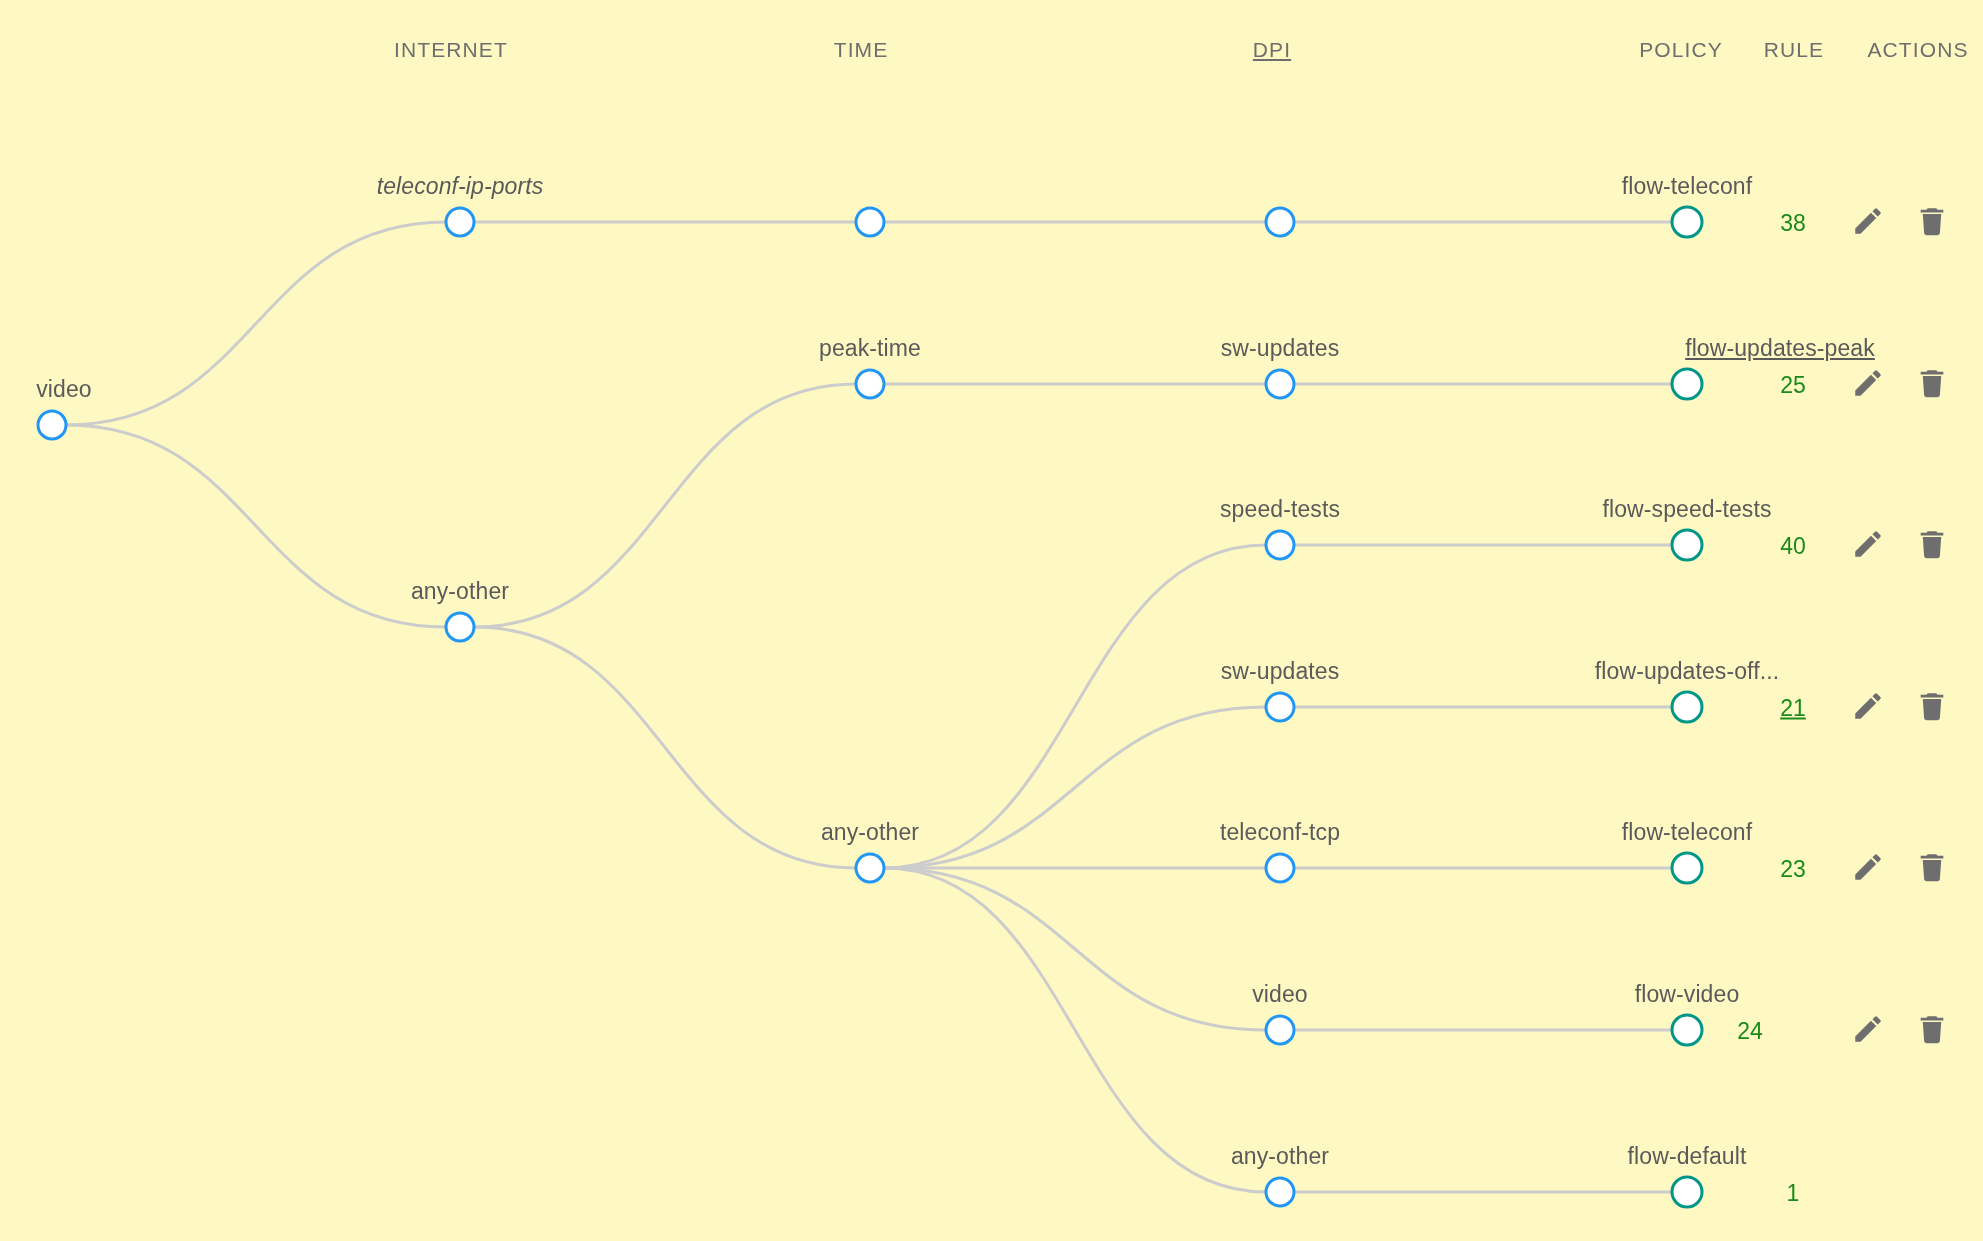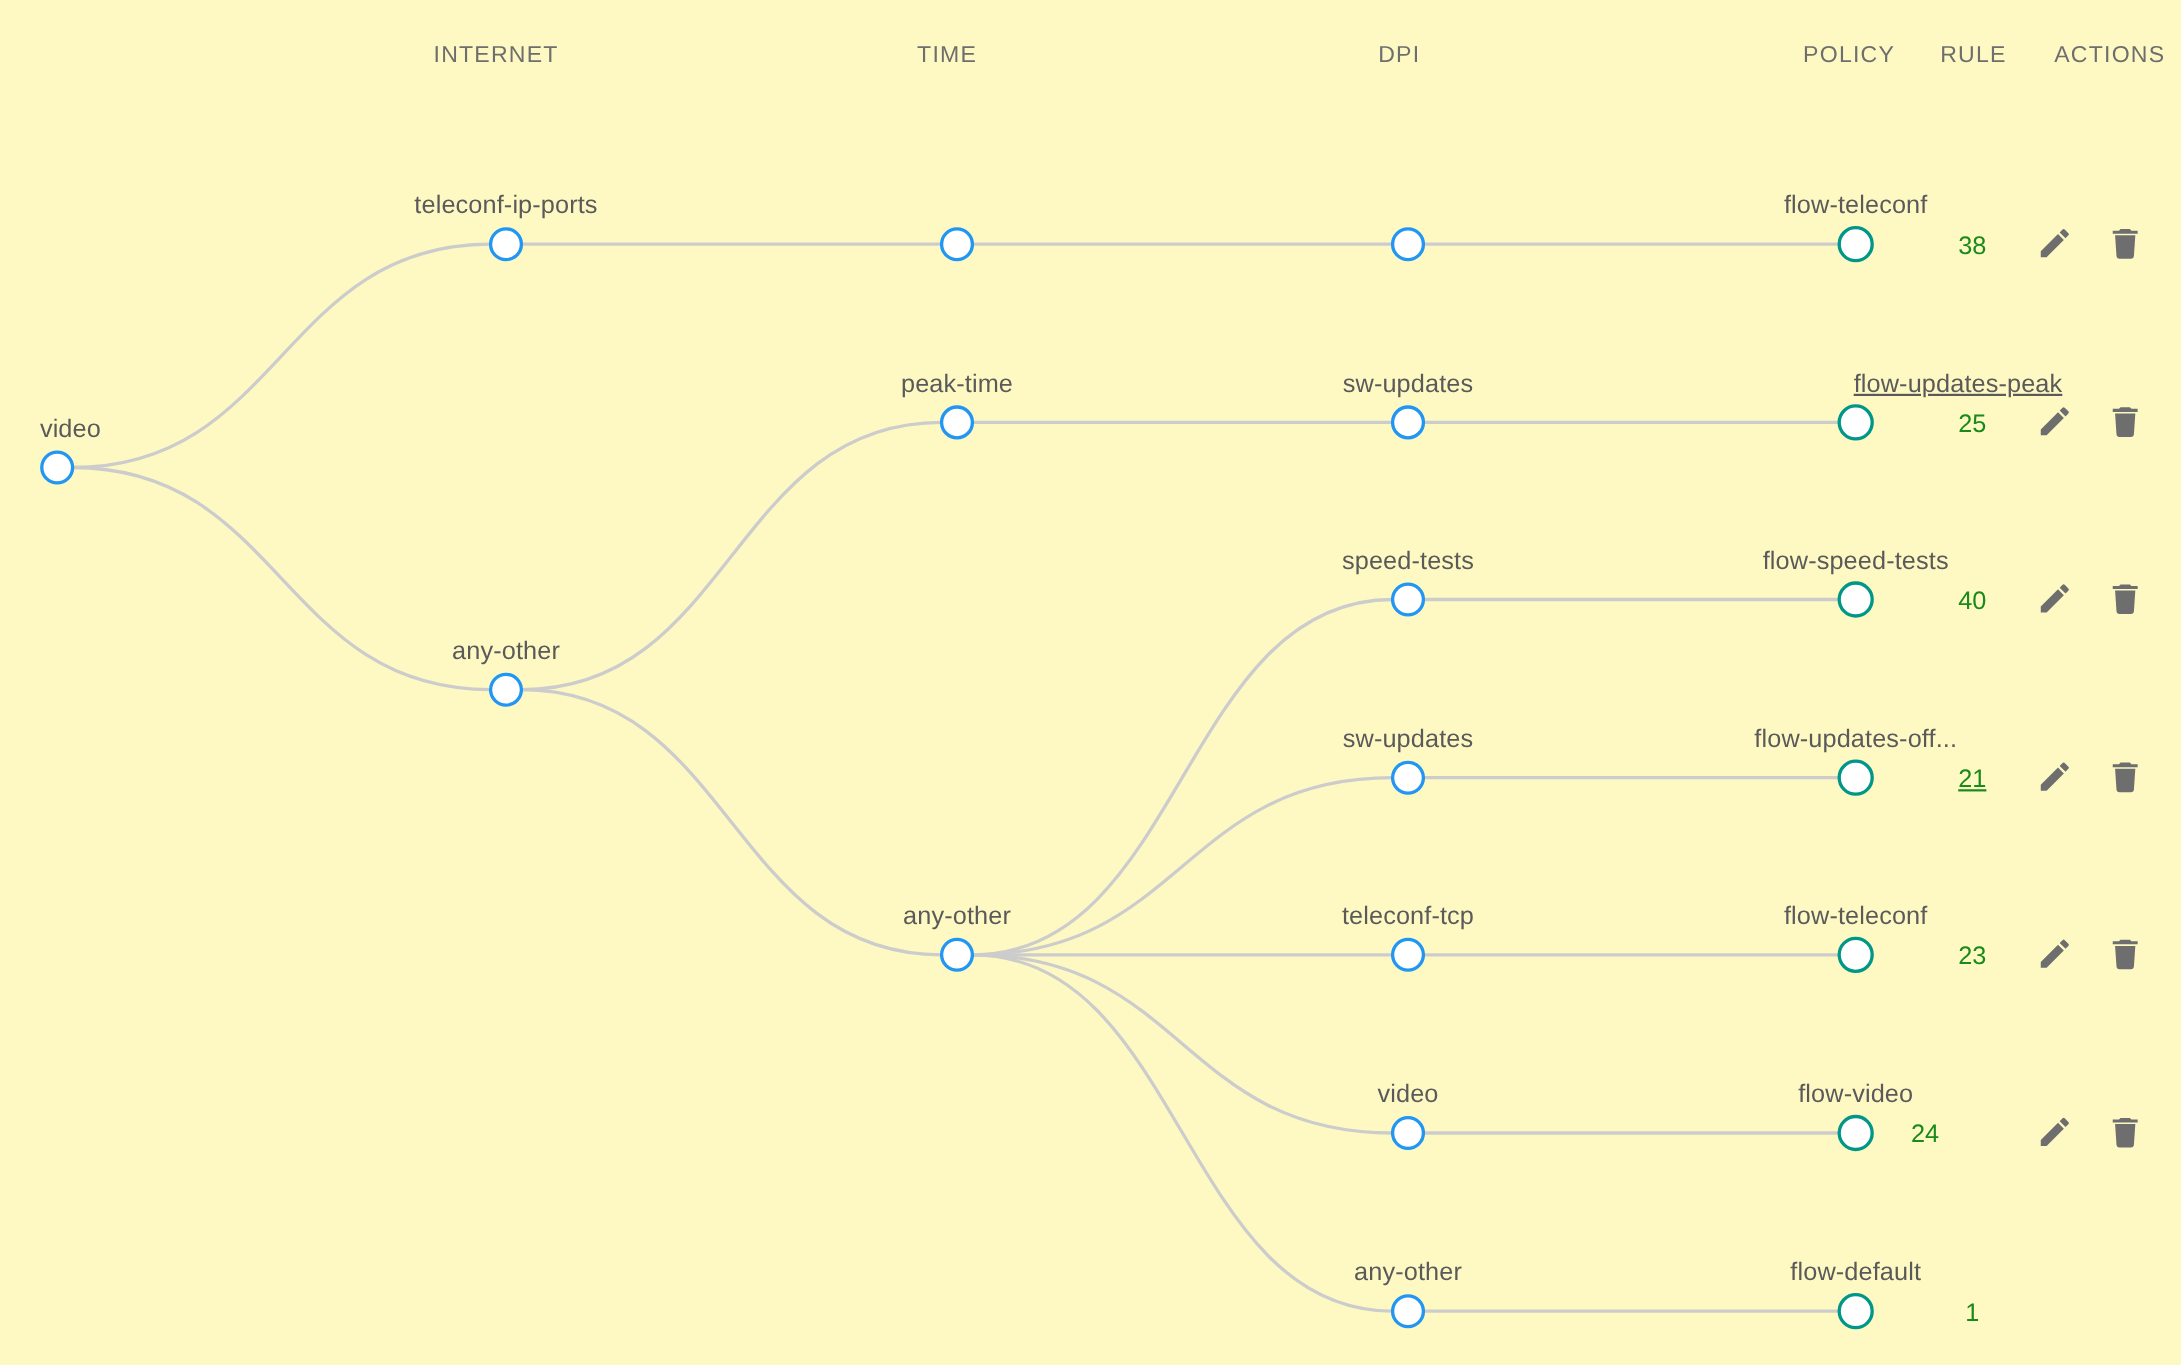--- a/index.html
+++ b/index.html
@@ -122,28 +122,28 @@
         <circle cx="1687" cy="707" r="15" fill="#ffffff" stroke="#009688" stroke-width="3"></circle>
         <circle cx="1687" cy="868" r="15" fill="#ffffff" stroke="#009688" stroke-width="3"></circle>
         <circle cx="1687" cy="1030" r="15" fill="#ffffff" stroke="#009688" stroke-width="3"></circle>
         <circle cx="1687" cy="1192" r="15" fill="#ffffff" stroke="#009688" stroke-width="3"></circle>
       </g>
   </svg>
 
   <div id="headers">
       <div class="col-header" style="left: 451px;">INTERNET</div>
       <div class="col-header" style="left: 861px;">TIME</div>
-      <div class="col-header" style="left: 1272px;">DPI</div>
+      <div class="col-header" style="left: 1272px; text-decoration: underline;">DPI</div>
       <div class="col-header" style="left: 1681px;">POLICY</div>
       <div class="col-header" style="left: 1794px;">RULE</div>
       <div class="col-header" style="left: 1918px;">ACTIONS</div>
     </div>
   <div id="labels">
       <div class="node-label" style="left: 64px; top: 403px;">video</div>
-      <div class="node-label" style="left: 460px; top: 200px;">teleconf-ip-ports</div>
+      <div class="node-label" style="left: 460px; top: 200px; font-style: italic;">teleconf-ip-ports</div>
       <div class="node-label" style="left: 460px; top: 605px;">any-other</div>
       <div class="node-label" style="left: 870px; top: 362px;">peak-time</div>
       <div class="node-label" style="left: 870px; top: 846px;">any-other</div>
       <div class="node-label" style="left: 1687px; top: 200px;">flow-teleconf</div>
       <div class="node-label" style="left: 1280px; top: 362px;">sw-updates</div>
       <div class="node-label" style="left: 1780px; top: 362px; text-decoration: underline;">flow-updates-peak</div>
       <div class="node-label" style="left: 1280px; top: 523px;">speed-tests</div>
       <div class="node-label" style="left: 1687px; top: 523px;">flow-speed-tests</div>
       <div class="node-label" style="left: 1280px; top: 685px;">sw-updates</div>
       <div class="node-label" style="left: 1687px; top: 685px;">flow-updates-off...</div>

